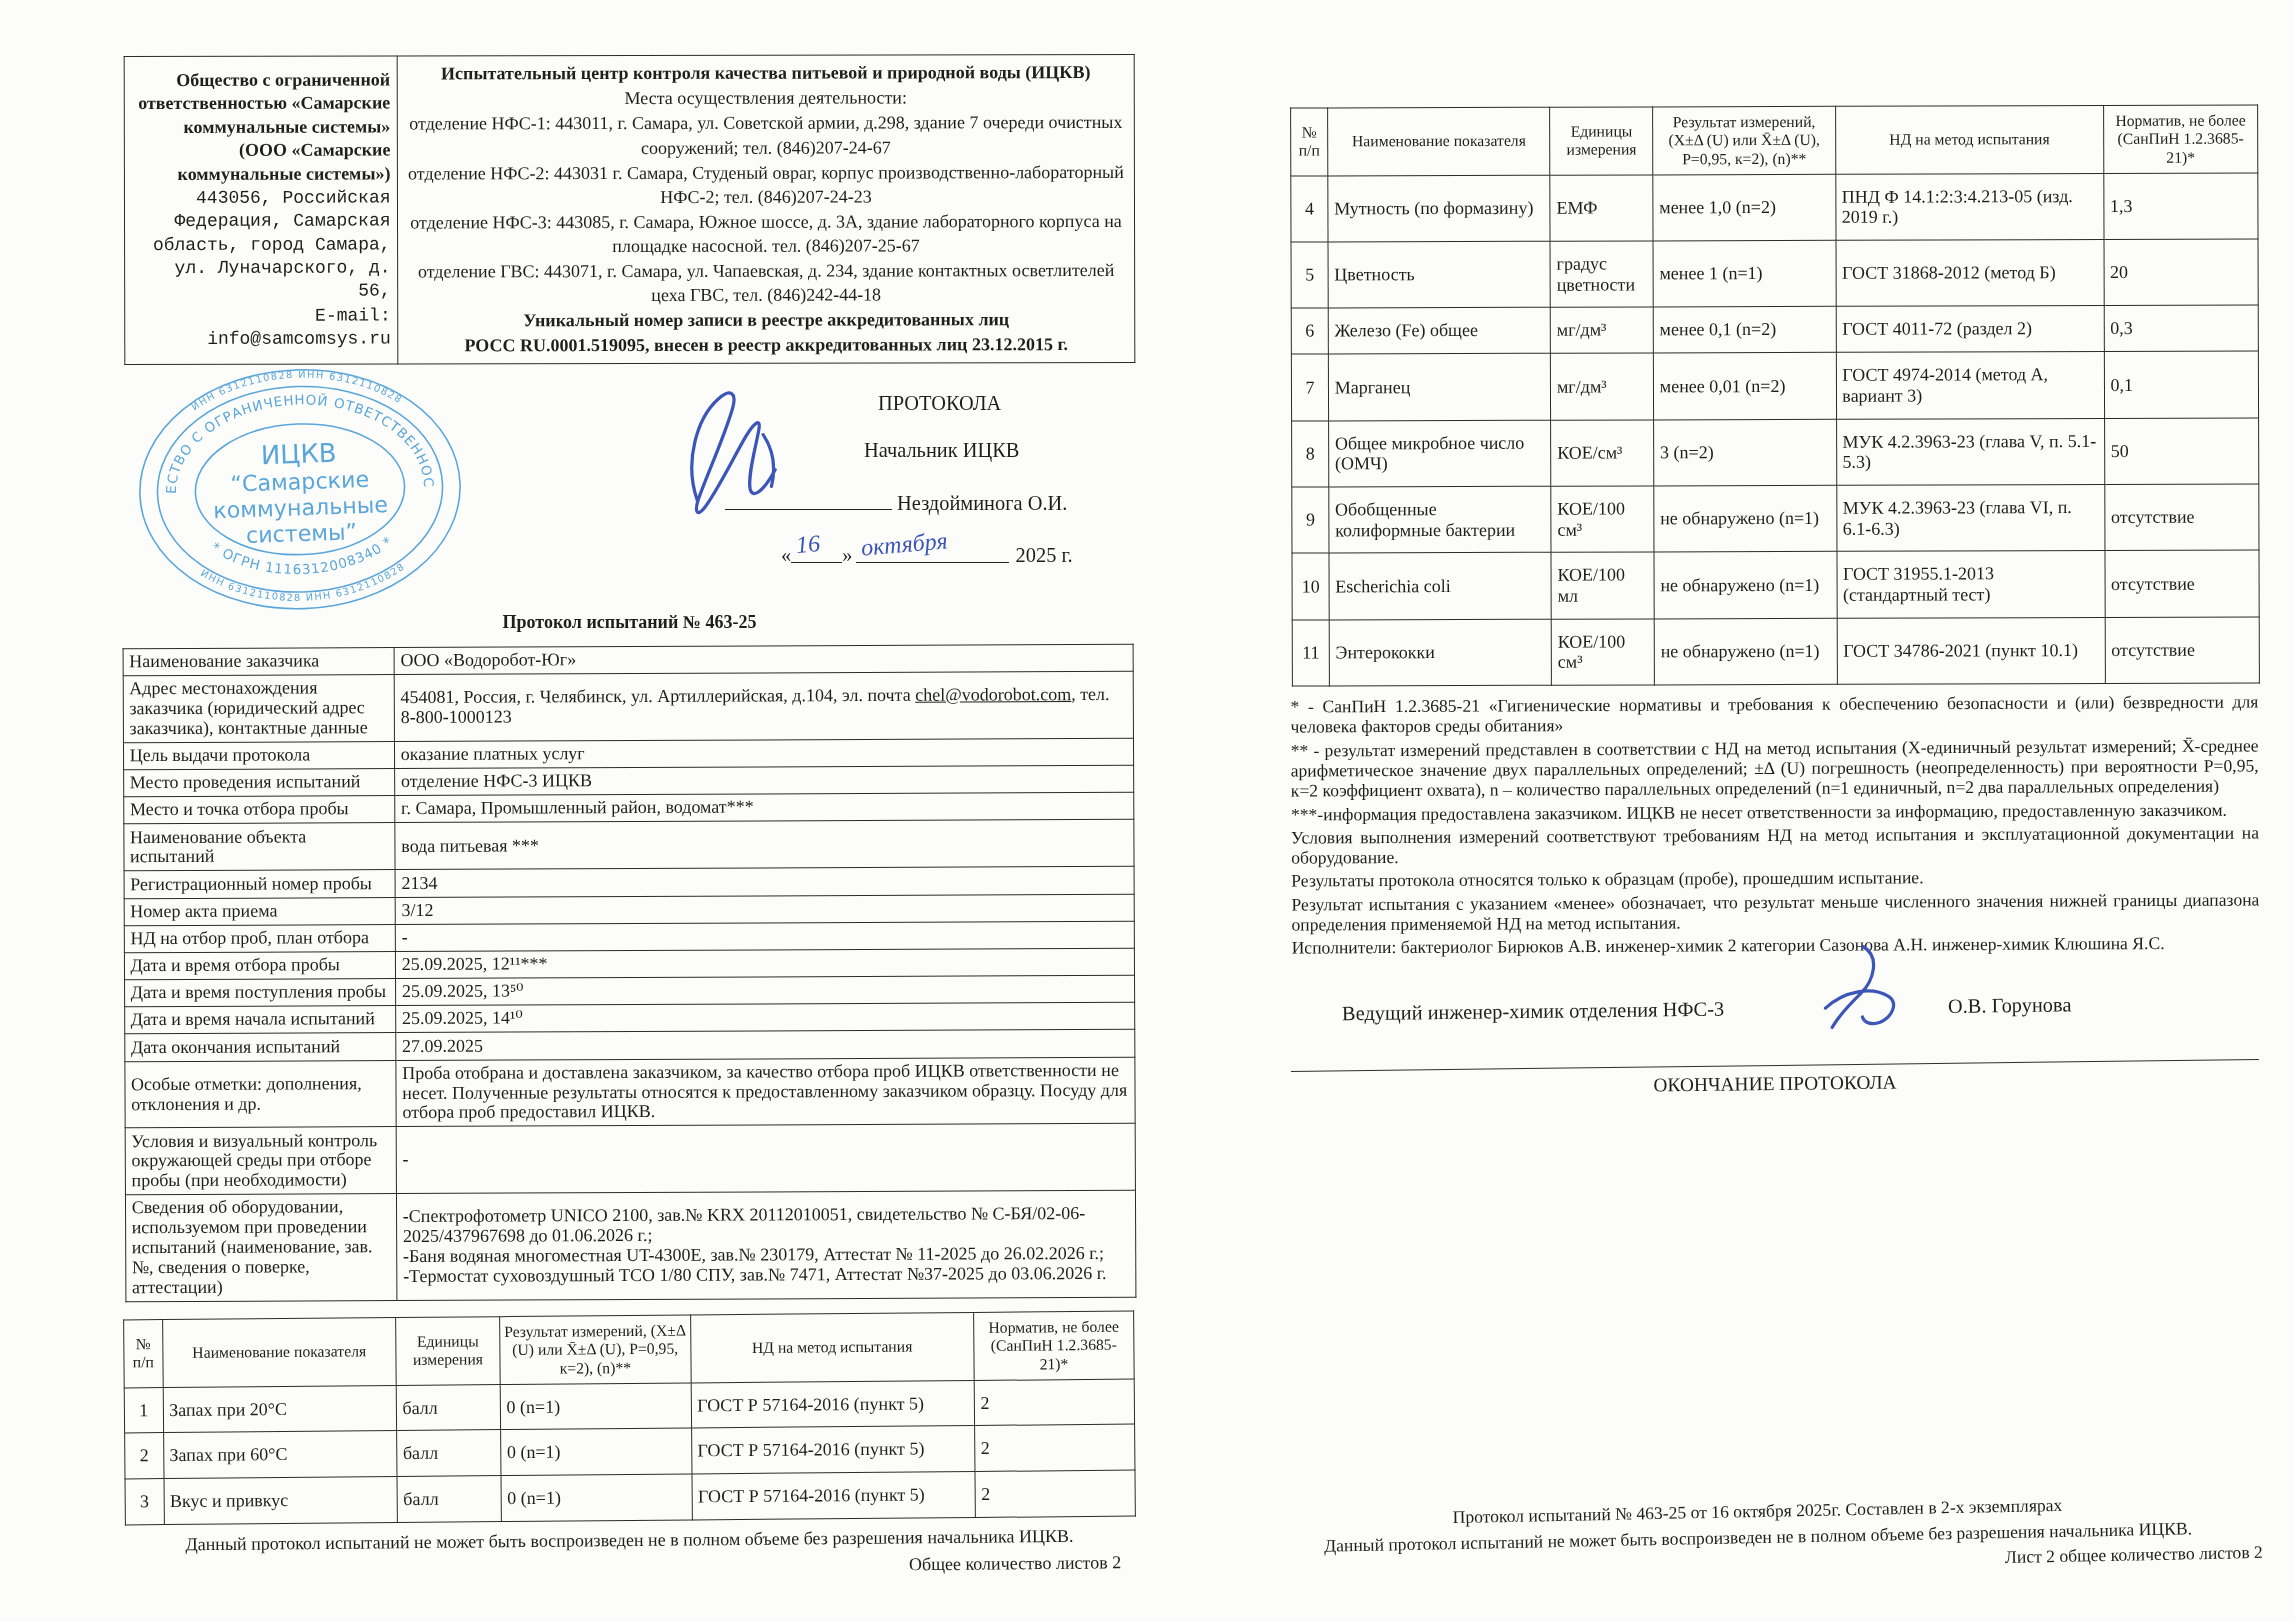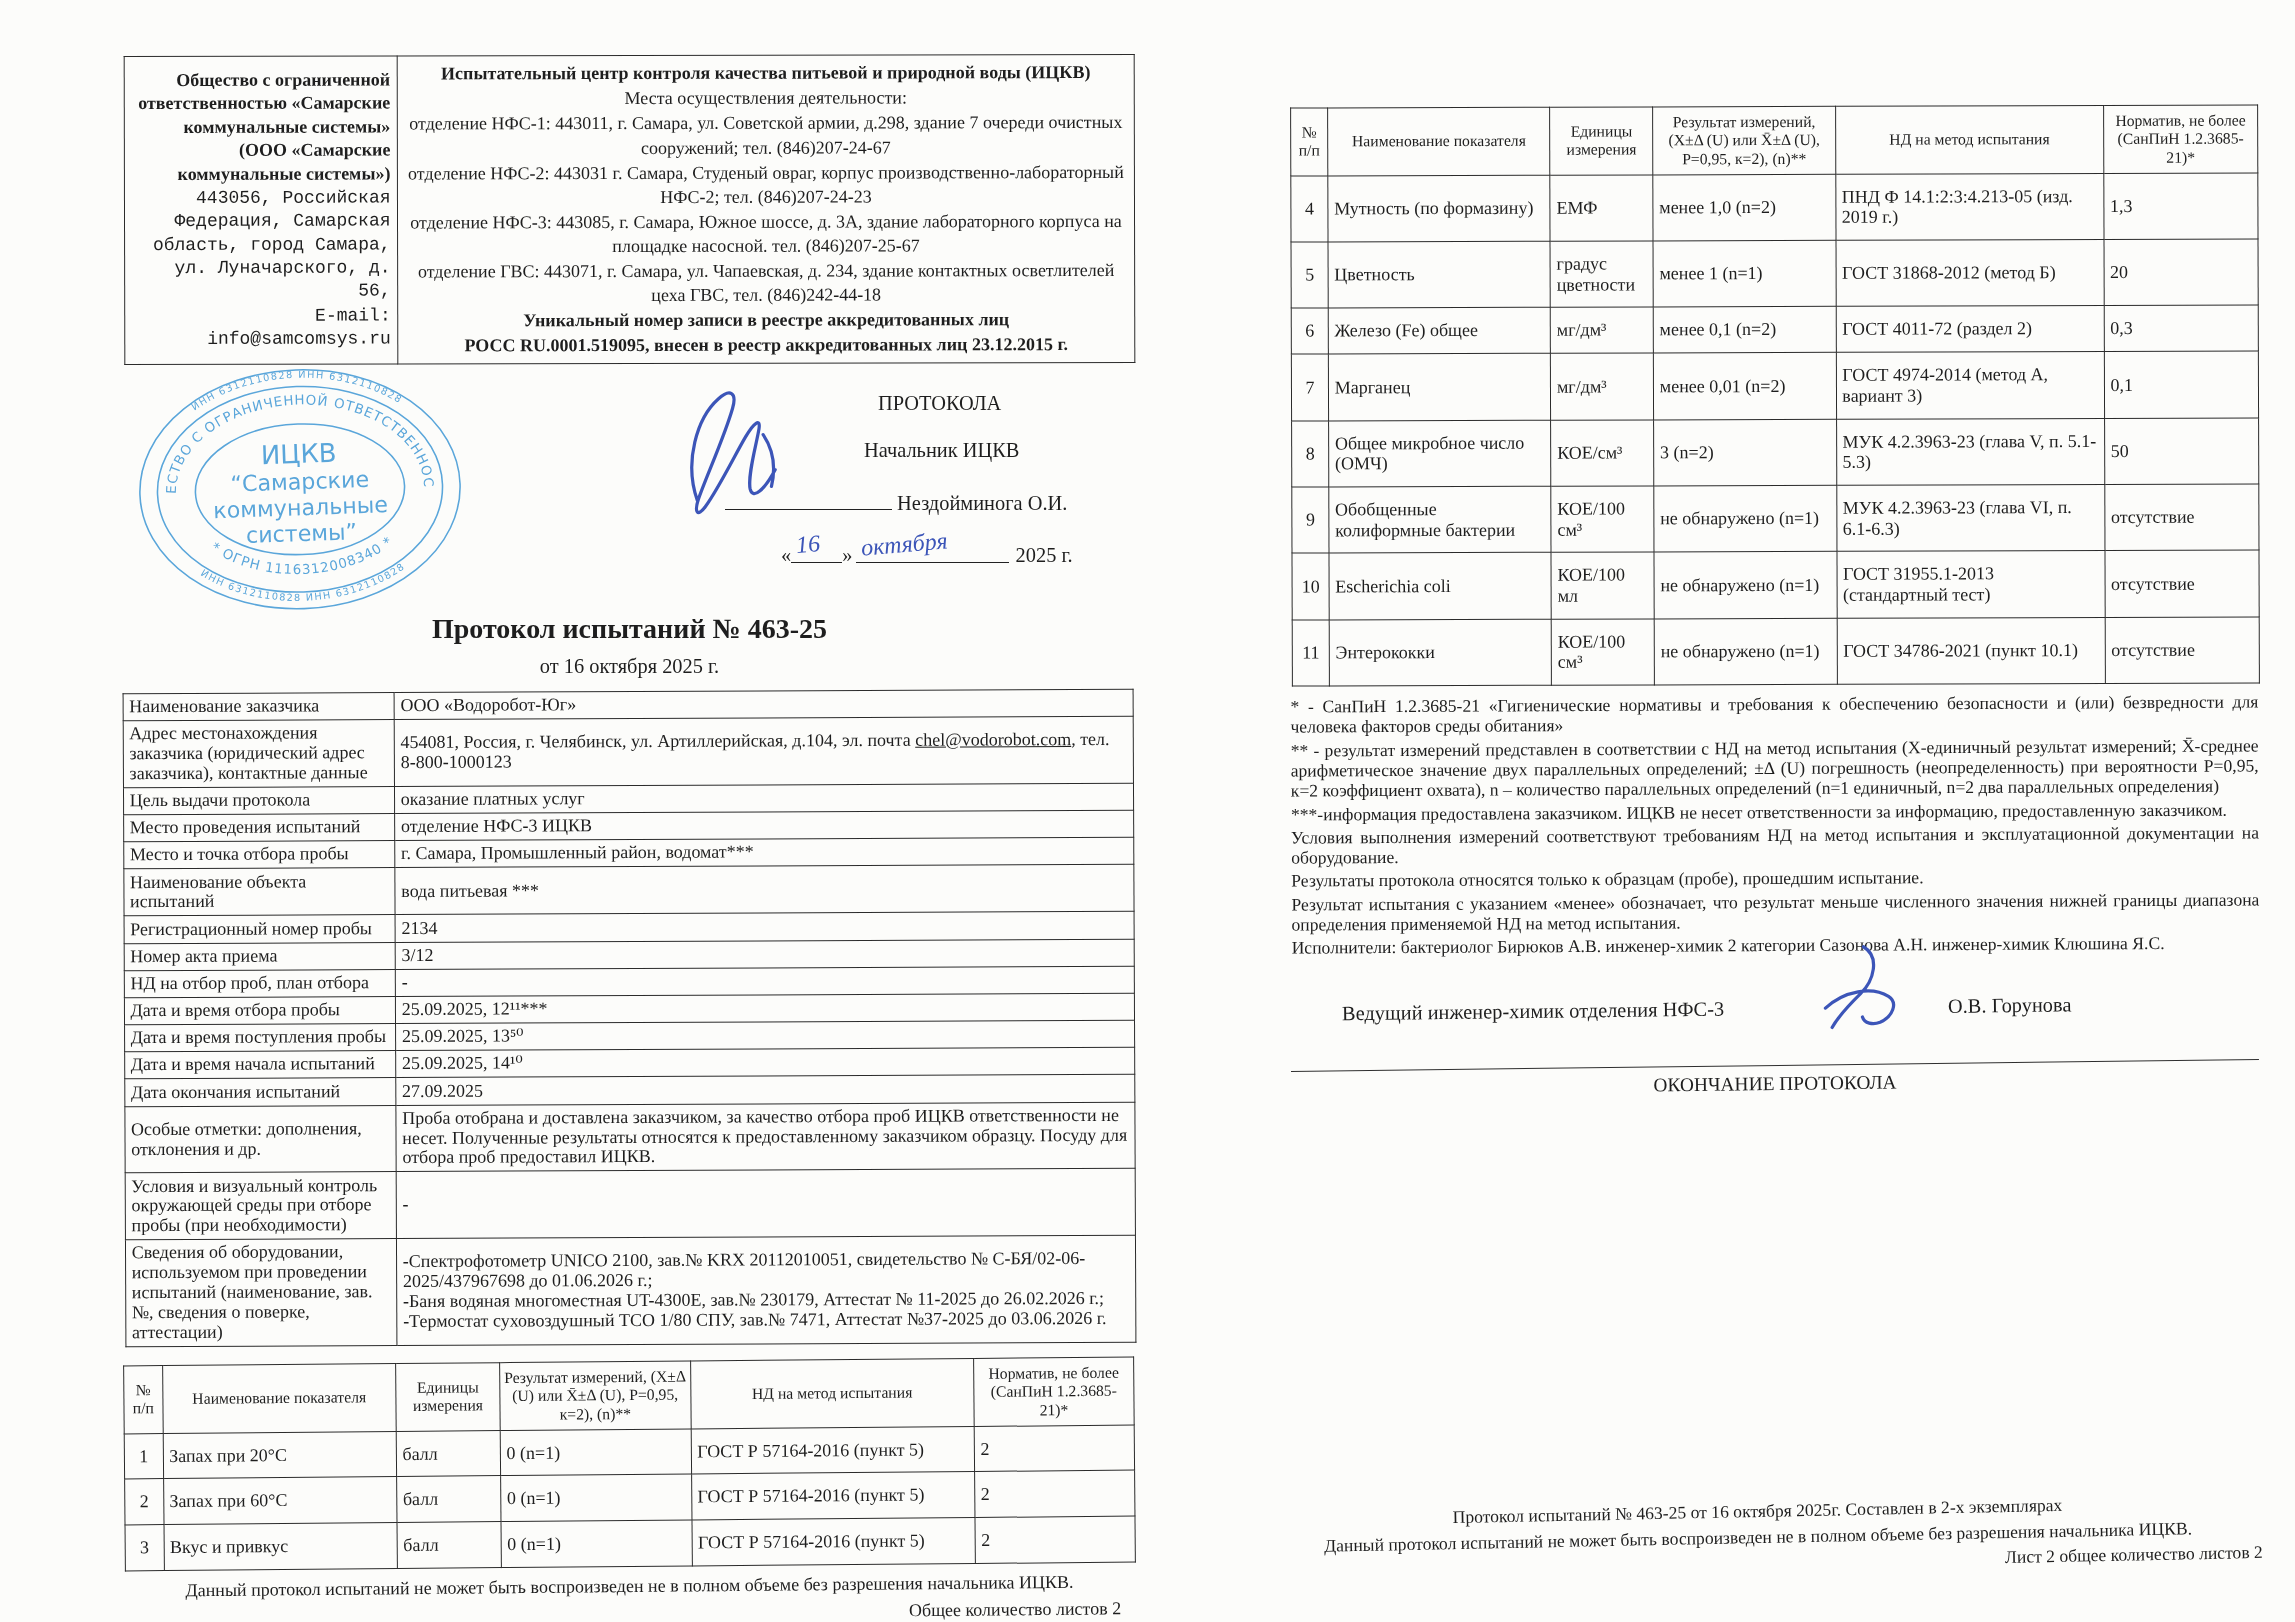--- a/index.html
+++ b/index.html
@@ -42,21 +42,21 @@
   .approve .a4{margin-top:27px;margin-left:56px;white-space:nowrap;position:relative;}
   .blank{display:inline-block;border-bottom:1.4px solid #222;height:20.4px;position:relative;}
   .blank.d1{width:51px;}
   .blank.d2{width:153px;margin-left:3.7px;margin-right:6.5px;}
   .hand{position:absolute;left:4.6px;top:-10.2px;color:#3c55b8;font-style:italic;font-size:24px;transform:rotate(-5deg);white-space:nowrap;font-family:"Liberation Serif",serif;}
   .sigsvg1{position:absolute;left:-97px;top:-14px;width:199px;height:153px;}
   .inksvg path{fill:none;stroke:#3c55b8;stroke-width:7px;stroke-linecap:round;}
 
   
   .ptitle{text-align:center;margin-top:1.9px;}
-  .ptitle .l1{font-weight:bold;font-size:28px;}
+  .ptitle .l1{font-weight:bold;font-size:18px;}
   .ptitle .l2{font-size:20.4px;margin-top:7.4px;}
 
   
   .dettbl{border-collapse:collapse;width:100%;margin-top:12px;font-size:18px;line-height:1.1;transform:rotate(-0.25deg);}
   .dettbl td{border:1.9px solid #2b2b2b;padding:3.2px 5.6px;vertical-align:middle;text-align:left;}
   .dettbl td.lab{width:259px;}
   .prelines{white-space:pre-line;}
   .uline{text-decoration:underline;}
 
   
@@ -149,21 +149,20 @@
           <span>Нездойминога О.И.</span>
         </div>
         <div class="a4">
           <span>«</span><span class="blank d1"><span class="hand">16</span></span><span>»</span><span class="blank d2"><span class="hand">октября</span></span><span>2025 г.</span>
         </div>
       </div>
     </div>
 
     <div class="ptitle">
       <div class="l1">Протокол испытаний № 463-25</div>
-      <div class="l2">от 16 октября 2025 г.</div>
     </div>
 
     <table class="dettbl">
       <tbody>
           <tr>
         <td class="lab">Наименование заказчика</td>
         <td>ООО «Водоробот-Юг»</td>
       </tr>
       <tr>
         <td class="lab">Адрес местонахождения заказчика (юридический адрес заказчика), контактные данные</td>

